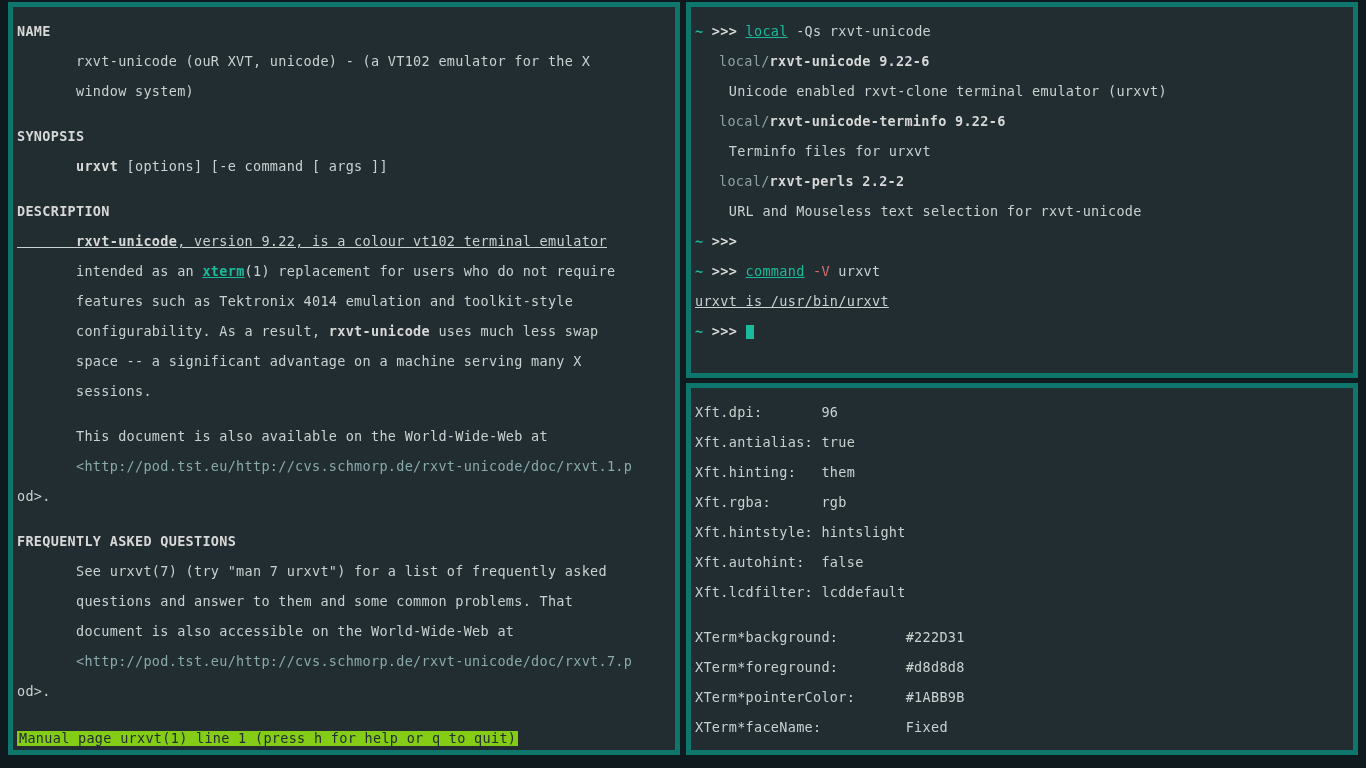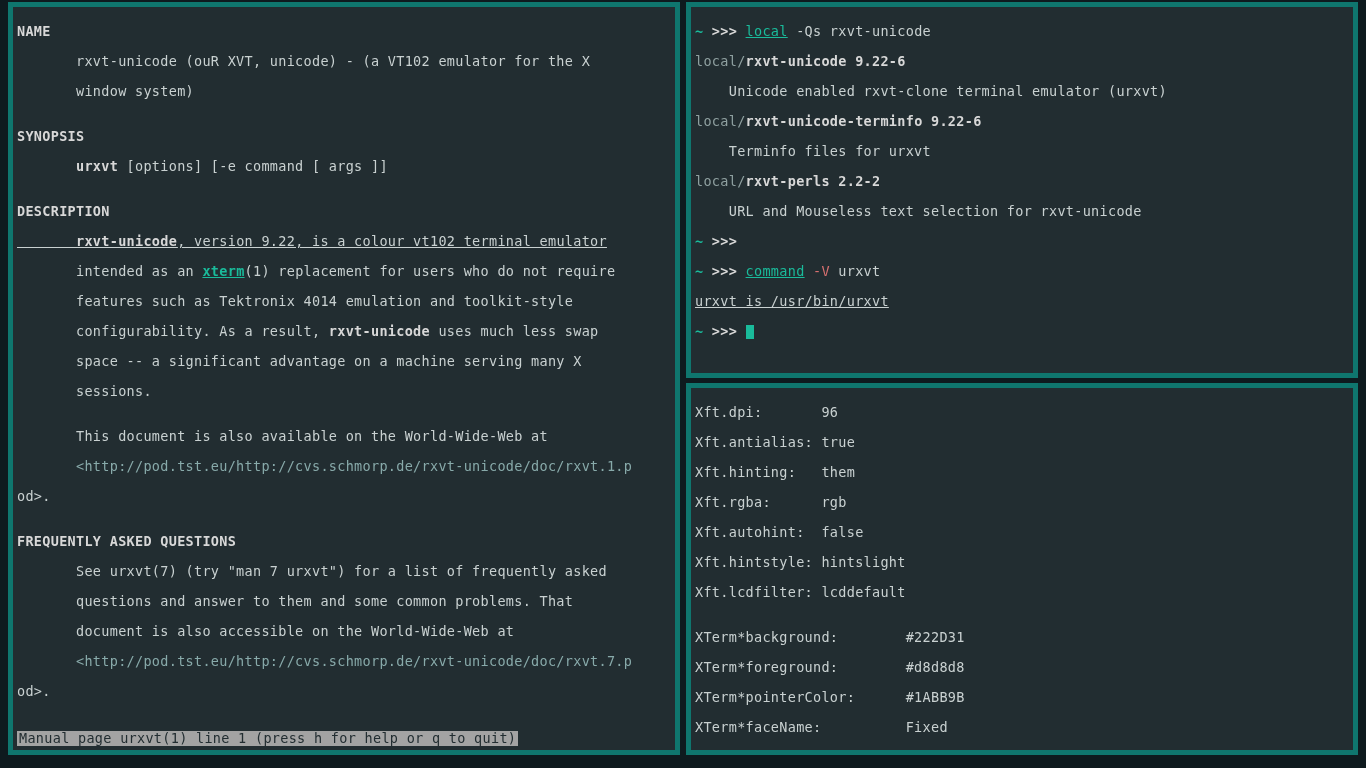--- a/index.html
+++ b/index.html
@@ -20,28 +20,28 @@
 #pane-man   { left:8px;  top:2px;   width:672px; height:753px; }
 #pane-shell { left:686px; top:2px;  width:672px; height:376px; }
 #pane-xres  { left:686px; top:383px; width:672px; height:372px; }
 .content { padding:2px 4px; white-space:pre; }
 .hd { color:#d8d8d8; font-weight:bold; }
 .bold { color:#d8d8d8; font-weight:bold; }
 .kwU { color:#1abb9b; font-weight:bold; text-decoration:underline; }
 .url { color:#8aa; }
 .status {
   position:absolute; left:4px; bottom:4px;
-  background:#a3a3a3; color:#222d31;
+  background:#84cc16; color:#222d31;
   padding:0 2px; font-weight:normal;
 }
 .tilde { color:#1abb9b; font-weight:bold; }
 .prompt { color:#d8d8d8; font-weight:bold; }
 .cmd { color:#1abb9b; text-decoration:underline; }
 .flag { color:#d87070; }
-.dim { color:#8fa0a0; }
+.dim { color:#8fa0a0;margin-left:24px; }
 .cursor {
   display:inline-block; width:8px; height:14px;
   background:#1abb9b; vertical-align:text-bottom;
 }
 </style>
 </head>
 <body>
 
 <div id="pane-man" class="pane">
 <div class="content">
@@ -112,22 +112,22 @@
 <span style="display: block;"><span class="tilde">~</span><span class="prompt"> &gt;&gt;&gt; </span><span class="cursor"></span></span>
 </div>
 </div>
 
 <div id="pane-xres" class="pane">
 <div class="content">
 <span style="display: block;">Xft.dpi:       96</span>
 <span style="display: block;">Xft.antialias: true</span>
 <span style="display: block;">Xft.hinting:   them</span>
 <span style="display: block;">Xft.rgba:      rgb</span>
+<span style="display: block;">Xft.hintstyle: hintslight</span>
 <span style="display: block;">Xft.autohint:  false</span>
-<span style="display: block;">Xft.hintstyle: hintslight</span>
 <span style="display: block;">Xft.lcdfilter: lcddefault</span>
 
 <span style="display: block;">XTerm*background:        #222D31</span>
 <span style="display: block;">XTerm*foreground:        #d8d8d8</span>
 <span style="display: block;">XTerm*pointerColor:      #1ABB9B</span>
 <span style="display: block;">XTerm*faceName:          Fixed</span>
 <span style="display: block;">XTerm*faceSize:          11</span>
 
 
 

